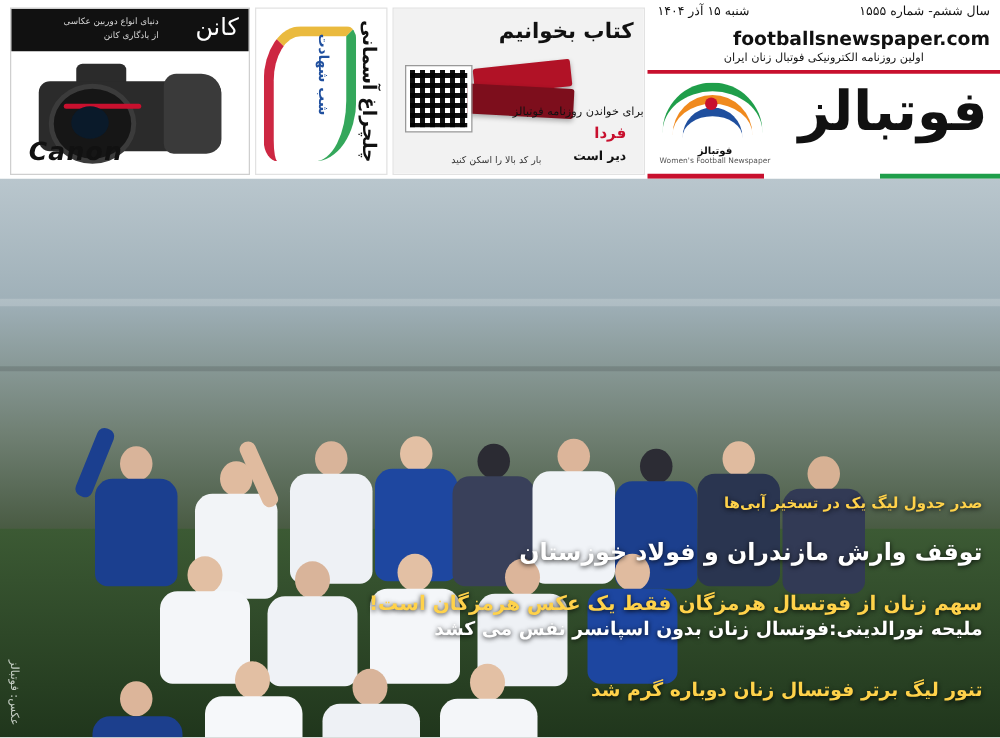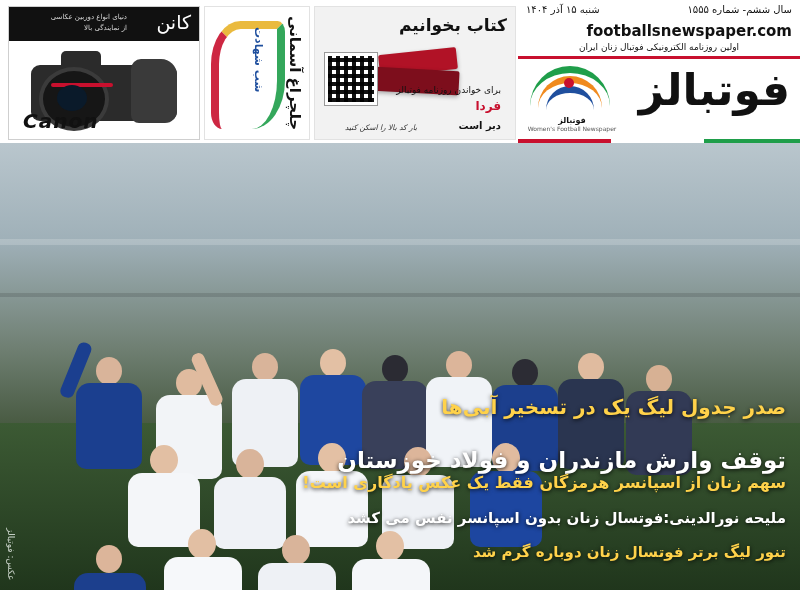--- a/index.html
+++ b/index.html
@@ -36,24 +36,24 @@
   
   .ad-book{position:absolute;left:314px;top:6px;width:200px;height:132px;background:#ffffff;border:1px solid #e2e2e2;overflow:hidden;}
   .ad-book .dark{position:absolute;left:0;top:0;width:200px;height:132px;background:#f2f2f2;}
   .ad-book .title{position:absolute;right:8px;top:8px;color:#111;font-size:17px;font-weight:bold;text-align:right;}
   .ad-book .bk1{position:absolute;left:64px;top:44px;width:78px;height:22px;background:#b11226;border-radius:2px;transform:rotate(-6deg);box-shadow:0 2px 4px rgba(0,0,0,.3);}
   .ad-book .bk2{position:absolute;left:58px;top:62px;width:86px;height:24px;background:#7d0e1c;border-radius:2px;transform:rotate(3deg);box-shadow:0 2px 4px rgba(0,0,0,.3);}
   .ad-book .qr{position:absolute;left:10px;top:46px;width:46px;height:46px;background:
       repeating-linear-gradient(90deg,#111 0 4px,#fff 4px 8px),
       repeating-linear-gradient(0deg,#111 0 4px,transparent 4px 8px);
       background-blend-mode:multiply;border:3px solid #fff;outline:1px solid #999;}
-  .ad-book .cap{position:absolute;left:6px;bottom:6px;width:120px;color:#333;font-size:7.5px;line-height:11px;text-align:center;font-style:italic;}
+  .ad-book .cap{position:absolute;left:22px;bottom:6px;width:120px;color:#333;font-size:7.5px;line-height:11px;text-align:center;}
   .ad-book .fardā{position:absolute;right:14px;bottom:26px;color:#c8102e;font-size:12px;font-weight:bold;text-align:right;}
   .ad-book .late{position:absolute;right:14px;bottom:8px;color:#111;font-size:10px;font-weight:bold;text-align:right;}
-  .ad-book .bright{position:absolute;right:14px;bottom:44px;color:#111;font-size:9px;}
+  .ad-book .bright{position:absolute;right:0;bottom:44px;color:#111;font-size:9px;}
 
   
   .masthead{position:absolute;right:0;top:0;width:282px;height:143px;background:#ffffff;}
   .mh-line1{position:absolute;right:8px;top:4px;left:8px;display:flex;justify-content:space-between;font-size:10px;color:#111;direction:rtl;}
   .mh-site{position:absolute;right:8px;top:22px;left:8px;text-align:right;color:#111;font-size:15px;font-weight:bold;}
   .mh-sub{position:absolute;right:8px;top:42px;left:8px;text-align:center;color:#111;font-size:9px;}
   .mh-redbar{position:absolute;right:0;top:56px;width:282px;height:3px;background:#c8102e;}
   .mh-logoarea{position:absolute;right:0;top:60px;width:282px;height:80px;}
   .mh-word{position:absolute;right:10px;top:4px;color:#111;font-size:44px;font-weight:bold;letter-spacing:-1px;}
   .mh-emblem{position:absolute;left:6px;top:2px;width:96px;height:72px;}
@@ -75,41 +75,41 @@
   .body{position:absolute;border-radius:14px 14px 10px 10px;}
   .arm{position:absolute;border-radius:6px;transform-origin:bottom center;}
 
   
   .headline{position:absolute;right:18px;top:8px;color:#ffffff;font-size:42px;font-weight:bold;
     text-shadow:0 2px 5px rgba(0,0,0,.75);direction:rtl;white-space:nowrap;letter-spacing:-1px;}
 
   
   .hl{position:absolute;right:14px;color:#ffffff;font-weight:bold;direction:rtl;white-space:nowrap;
      text-shadow:0 1px 4px rgba(0,0,0,.85);}
-  .hl-1{top:252px;font-size:20px;color:#ffd24a;}
-  .hl-2{top:304px;font-size:23px;color:#ffffff;}
+  .hl-1{top:252px;font-size:12px;color:#ffd24a;}
+  .hl-2{top:288px;font-size:19px;color:#ffffff;}
   .hl-3{top:330px;font-size:16px;color:#ffd24a;}
-  .hl-4{top:366px;font-size:15px;color:#ffffff;margin-left:13px;}
+  .hl-4{top:351px;font-size:15px;color:#ffffff;margin-left:13px;}
   .hl-5{top:400px;font-size:15px;color:#ffd24a;}
 
   .credit{position:absolute;left:6px;bottom:10px;color:#dfe6df;font-size:9px;writing-mode:vertical-rl;opacity:.85;}
 </style>
 </head>
 <body>
 
 <div class="page">
 
   <div class="topstrip">
 
     <div class="ad-canon">
       <div class="band">
         <div class="logo">کانن</div>
         <div class="sub">
           <span>دنیای انواع دوربین عکاسی</span><br>
-          <span>از نمایندگی بالا</span>
+          <span>از یادگاری کانن</span>
         </div>
       </div>
       <div class="camera">
         <div class="cam-pent"></div>
         <div class="cam-body"></div>
         <div class="cam-grip"></div>
         <div class="cam-lens">
             <div class="cam-red"></div>
           </div>
       </div>
@@ -219,19 +219,19 @@
       <div class="head" style="left:376px;top:388px;width:28px;height:30px;background:#e3c0a4;"></div>
       <div class="body" style="left:352px;top:416px;width:78px;height:62px;background:#f4f6f9;"></div>
 
       <div class="head" style="left:96px;top:402px;width:26px;height:28px;background:#dcb59a;"></div>
       <div class="body" style="left:74px;top:430px;width:72px;height:58px;background:#1c3f8d;"></div>
     </div>
 
 
     <div class="hl hl-1">صدر جدول لیگ یک در تسخیر آبی‌ها</div>
     <div class="hl hl-2">توقف وارش مازندران و فولاد خوزستان</div>
-    <div class="hl hl-3">سهم زنان از اسپانسر هرمزگان فقط یک عکس یادگاری است!</div>
+    <div class="hl hl-3">سهم زنان از فوتسال هرمزگان فقط یک عکس هرمزگان است!</div>
     <div class="hl hl-4">ملیحه نورالدینی:فوتسال زنان بدون اسپانسر نفس می کشد</div>
     <div class="hl hl-5">تنور لیگ برتر فوتسال زنان دوباره گرم شد</div>
 
     <div class="credit">عکس: فوتبالز</div>
   </div>
 </div>
 
 </body></html>

